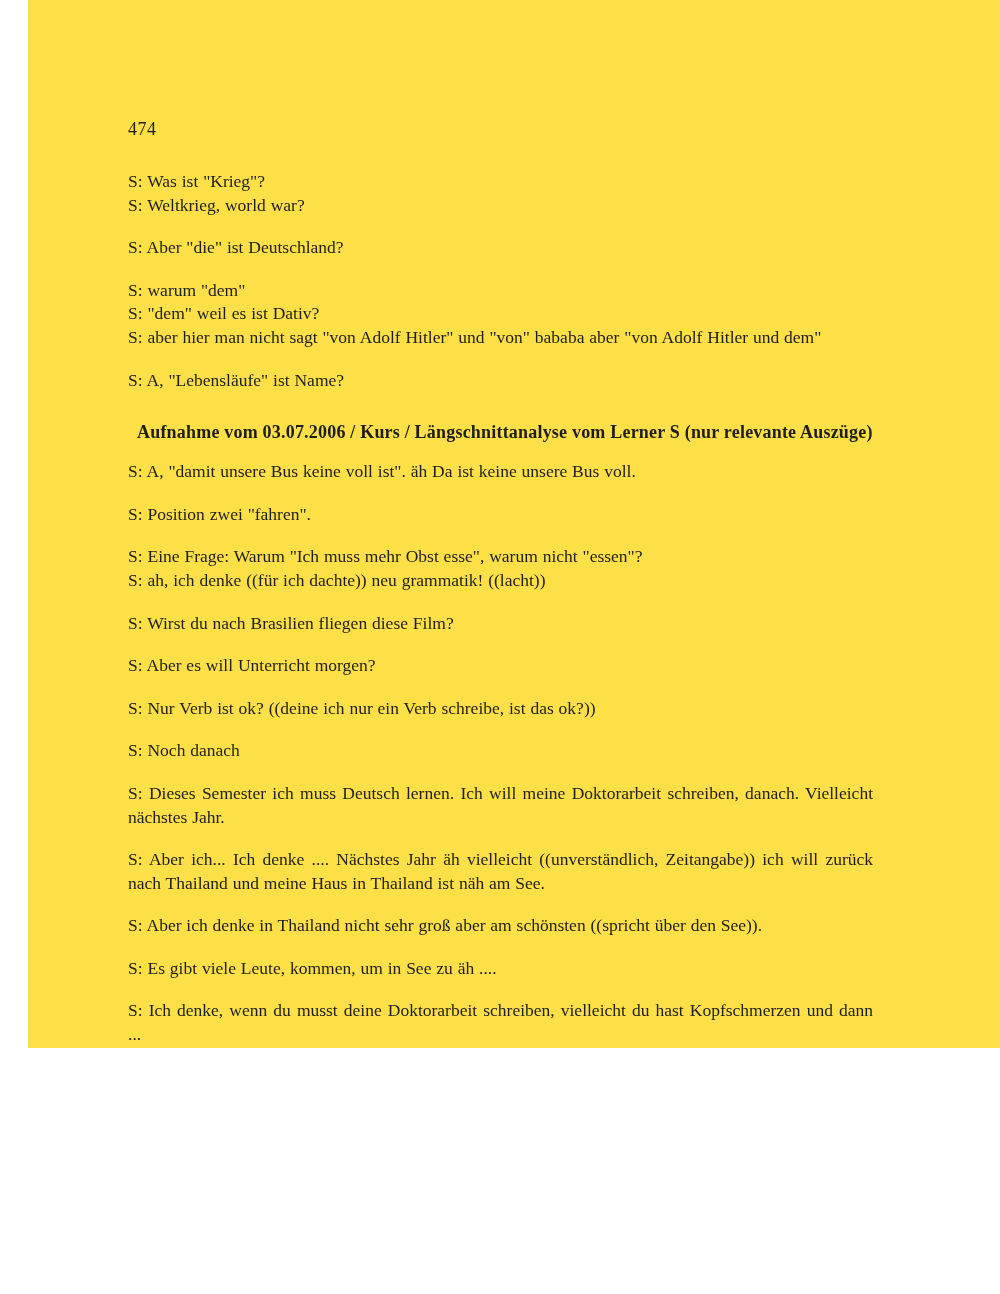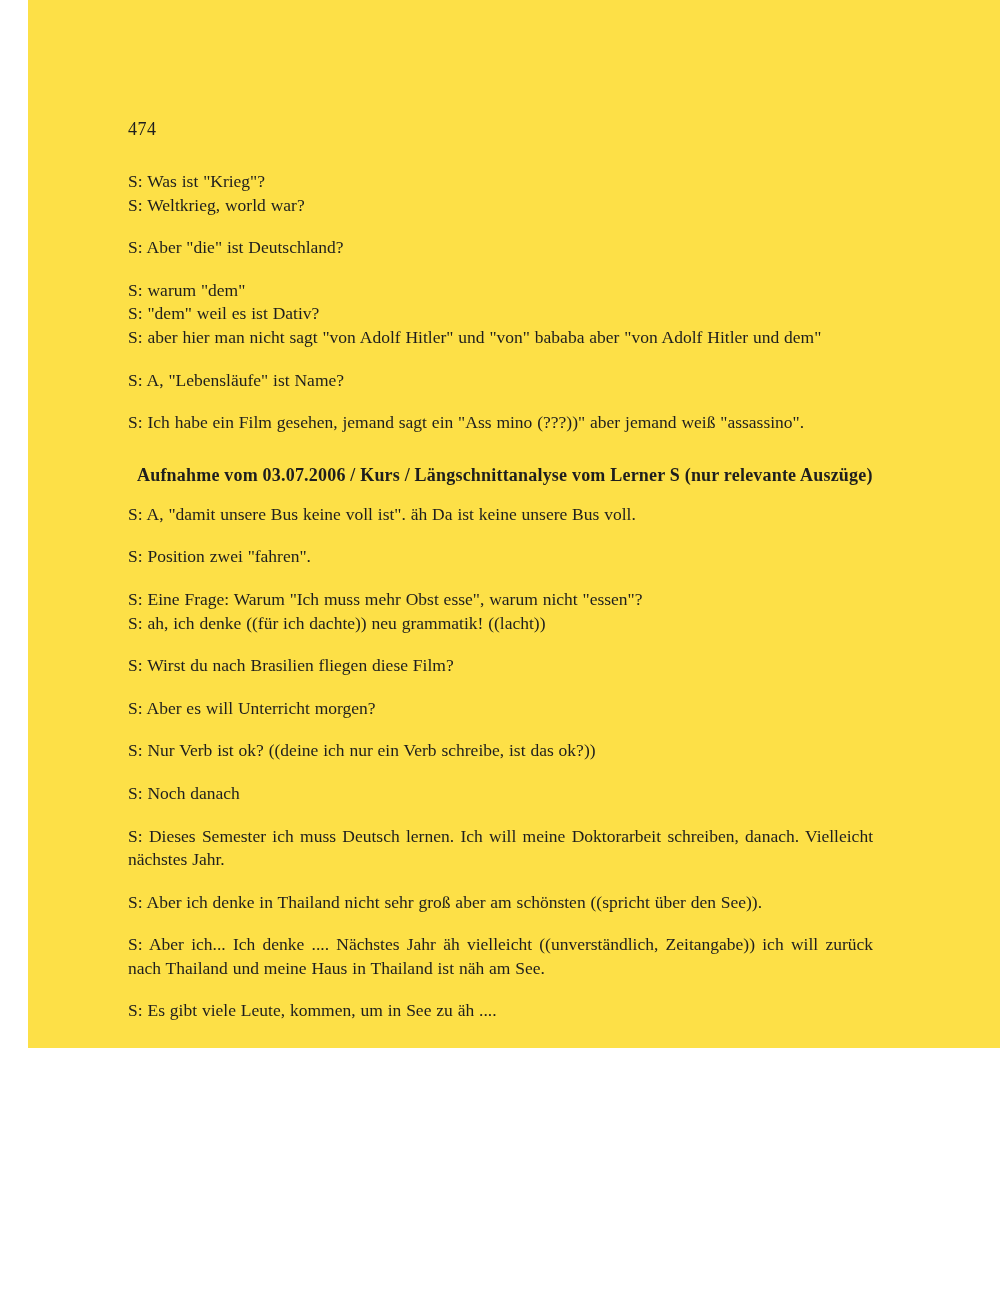--- a/index.html
+++ b/index.html
@@ -63,31 +63,31 @@
       <span class="page-number">474</span>
     </div>
 
     <p class="transcript">S: Was ist "Krieg"?
 S: Weltkrieg, world war?</p>
     <p class="transcript">S: Aber "die" ist Deutschland?</p>
     <p class="transcript">S: warum "dem"
 S: "dem" weil es ist Dativ?
 S: aber hier man nicht sagt "von Adolf Hitler" und "von" bababa aber "von Adolf Hitler und dem"</p>
     <p class="transcript">S: A, "Lebensläufe" ist Name?</p>
-    <p class="transcript">S: Ich habe ein Film gesehen, jemand sagt ein "Ass mino (???))" aber jemand weiß "assassino".</p>
 
     <h2 class="section-heading">Aufnahme vom 03.07.2006 / Kurs / Längschnittanalyse vom Lerner S (nur relevante Auszüge)</h2>
 
     <p class="transcript">S: A, "damit unsere Bus keine voll ist". äh Da ist keine unsere Bus voll.</p>
     <p class="transcript">S: Position zwei "fahren".</p>
     <p class="transcript">S: Eine Frage: Warum "Ich muss mehr Obst esse", warum nicht "essen"?
 S: ah, ich denke ((für ich dachte)) neu grammatik! ((lacht))</p>
     <p class="transcript">S: Wirst du nach Brasilien fliegen diese Film?</p>
     <p class="transcript">S: Aber es will Unterricht morgen?</p>
     <p class="transcript">S: Nur Verb ist ok? ((deine ich nur ein Verb schreibe, ist das ok?))</p>
     <p class="transcript">S: Noch danach</p>
     <p class="transcript">S: Dieses Semester ich muss Deutsch lernen. Ich will meine Doktorarbeit schreiben, danach. Vielleicht nächstes Jahr.</p>
+    <p class="transcript">S: Aber ich... Ich denke .... Nächstes Jahr äh vielleicht ((unverständlich, Zeitangabe)) ich will zurück nach Thailand und meine Haus in Thailand ist näh am See.</p>
     <p class="transcript">S: Aber ich denke in Thailand nicht sehr groß aber am schönsten ((spricht über den See)).</p>
-    <p class="transcript">S: Aber ich... Ich denke .... Nächstes Jahr äh vielleicht ((unverständlich, Zeitangabe)) ich will zurück nach Thailand und meine Haus in Thailand ist näh am See.</p>
     <p class="transcript">S: Es gibt viele Leute, kommen, um in See zu äh ....</p>
+    <p class="transcript">S: Ich denke, wenn du musst deine Doktorarbeit schreiben, vielleicht du hast Kopfschmerzen und dann ...</p>
 
   </div>
 </main>
 
 </body></html>

